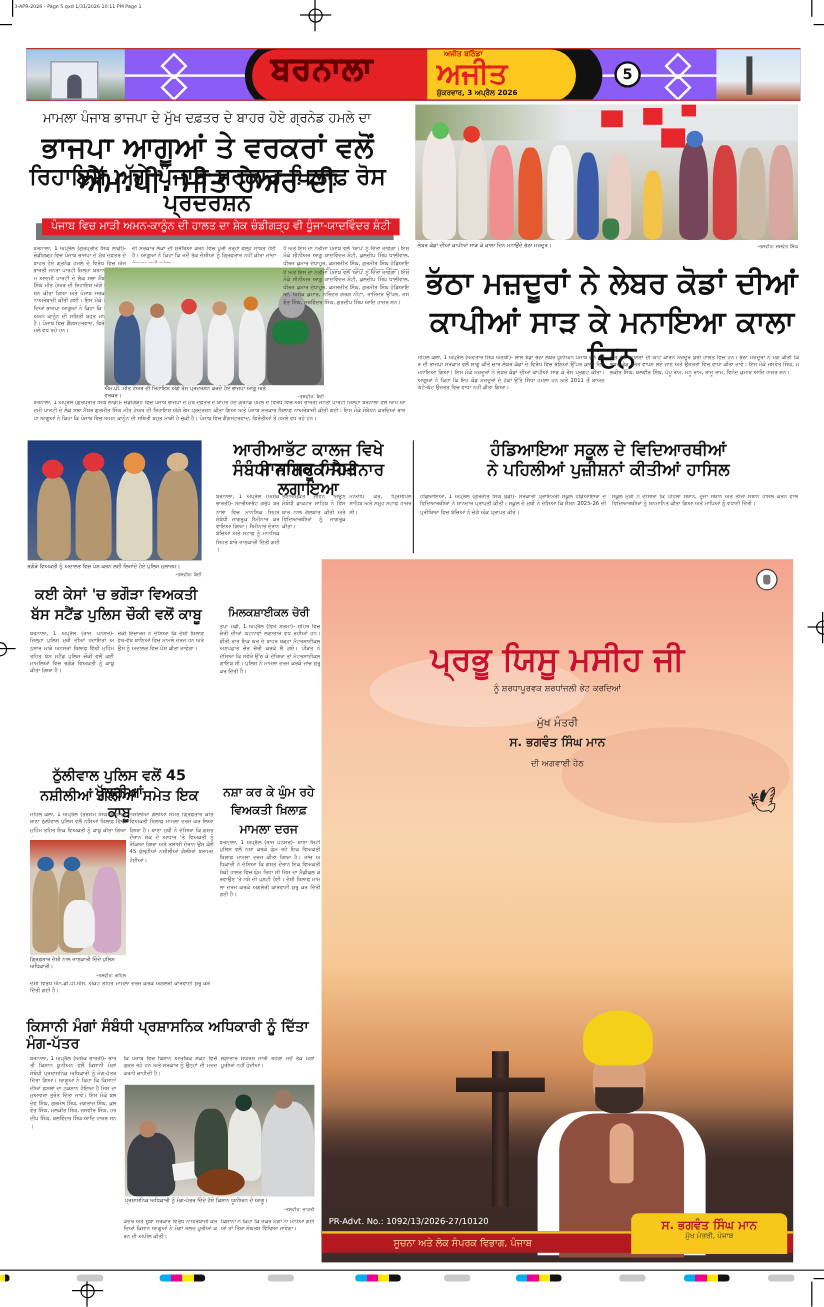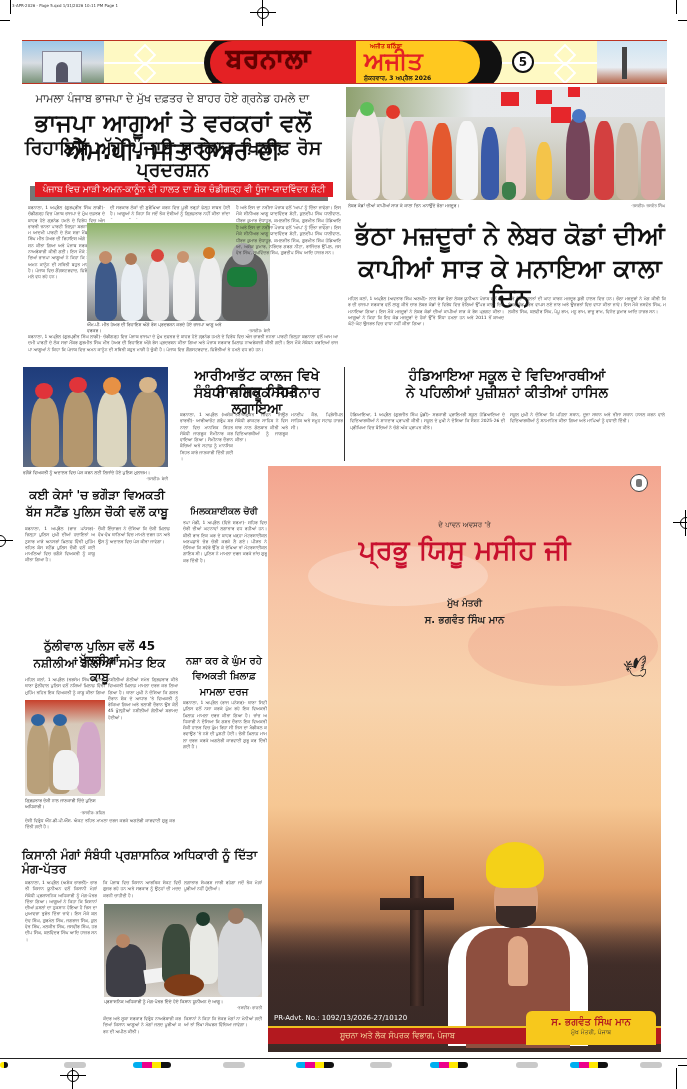--- a/index.html
+++ b/index.html
@@ -5,21 +5,21 @@
 *{box-sizing:border-box;margin:0;padding:0}
 body{width:687px;height:1089px;background:#fff;position:relative;overflow:hidden;font-family:"DejaVu Sans",sans-serif;color:#111}
 .abs{position:absolute}
 .slug{left:12px;top:3px;font-size:4px;color:#333;white-space:nowrap}
 .reg{width:26px;height:26px}
 .reg:before{content:"";position:absolute;left:0;top:12px;width:26px;height:1px;background:#000}
 .reg:after{content:"";position:absolute;left:12px;top:0;width:1px;height:26px;background:#000}
 .reg i{position:absolute;left:7px;top:7px;width:12px;height:12px;border:1px solid #000;border-radius:50%}
 .crop{background:#000}
 
-.mast{left:22px;top:40px;width:645px;height:44px;background:#fef9c3;border-top:1px solid #b32;border-bottom:1px solid #b32;overflow:hidden}
+.mast{left:22px;top:40px;width:645px;height:44px;background:#8b5cf6;border-top:1px solid #b32;border-bottom:1px solid #b32;overflow:hidden}
 .mast .photo-l{left:0;top:0;width:82px;height:44px;background:linear-gradient(180deg,#9cc7e8 0%,#d8dde3 50%,#6f8a6d 100%)}
 .mast .gate{left:20px;top:10px;width:40px;height:32px;background:#e6ecf2;border:1px solid #889}
 .mast .gate:after{content:"";position:absolute;left:13px;top:10px;width:12px;height:20px;background:#556;border-radius:6px 6px 0 0}
 .mast .photo-r{right:0;top:0;width:70px;height:44px;background:linear-gradient(180deg,#cfe4f2 0%,#e8eef3 60%,#b05a3a 100%)}
 .mast .chimney{right:40px;top:6px;width:5px;height:32px;background:#444}
 .diamond{width:16px;height:16px;border:2px solid #fff;transform:rotate(45deg)}
 .oval{left:182px;top:-6px;width:298px;height:56px;border-radius:30px;background:#111;overflow:hidden}
 .oval .red{left:6px;top:6px;width:146px;height:44px;background:#e42124;border-radius:24px 0 0 24px}
 .oval .yel{left:152px;top:6px;width:124px;height:44px;background:#ffc81f;border-radius:0 24px 24px 0}
 .city{left:22px;top:8px;font-size:26px;font-weight:bold;color:#fff;-webkit-text-stroke:1px #600;letter-spacing:1px}
@@ -52,21 +52,21 @@
 .emblem:after{content:"";position:absolute;left:5px;top:4px;width:6px;height:8px;background:#777;border-radius:2px}
 .bird{left:356px;top:190px;font-size:20px;color:#222;transform:rotate(-15deg)}
 .cm-turban{left:218px;top:376px;width:58px;height:46px;background:#f4d118;border-radius:50% 50% 30% 30%}
 .cm-face{left:226px;top:410px;width:44px;height:50px;background:#d9a07d;border-radius:40% 40% 45% 45%}
 .cm-beard{left:228px;top:440px;width:40px;height:22px;background:#3b2c28;border-radius:0 0 45% 45%}
 .cm-body{left:180px;top:460px;width:140px;height:120px;background:#fff;border-radius:40px 40px 0 0}
 .cm-vest{left:198px;top:462px;width:104px;height:120px;background:#8e4f3f;border-radius:30px 30px 0 0}
 .cm-hands{left:240px;top:470px;width:20px;height:50px;background:#e0a887;border-radius:10px 10px 4px 4px}
 .adv-no{left:6px;top:548px;font-size:7px;color:#fff}
 .ad-foot{left:0;top:560px;width:393px;height:18px;background:#b3191f;border-top:2px solid #f0c020}
-.ad-foot span{position:absolute;left:72px;top:3px;font-size:8px;color:#fde5a8}
+.ad-foot span{position:absolute;left:60px;top:3px;font-size:8px;color:#fde5a8}
 .cm-tag{left:258px;top:545px;width:130px;height:34px;background:#f7c81c;border-radius:6px 6px 0 0;text-align:center}
 .cm-tag .n{font-size:10px;font-weight:bold;color:#b3191f;margin-top:5px}
 .cm-tag .r{font-size:6px;color:#333}
 .colorbar{height:6px;border-radius:3px}
 </style>
 </head>
 <body>
 
 <div class="abs slug">3-APR-2026 - Page 5.qxd  1/31/2026  10:11 PM  Page 1</div>
 <div class="abs reg" style="left:250px;top:0">
@@ -239,24 +239,25 @@
 </div>
 <div class="abs cap" style="left:104px;top:999px;width:130px">ਪ੍ਰਸ਼ਾਸਨਿਕ ਅਧਿਕਾਰੀ ਨੂੰ ਮੰਗ-ਪੱਤਰ ਦਿੰਦੇ ਹੋਏ ਕਿਸਾਨ ਯੂਨੀਅਨ ਦੇ ਆਗੂ।</div>
 <div class="abs credit" style="left:220px;top:1005px;width:42px">-ਤਸਵੀਰ: ਭਾਰਤੀ</div>
 <div class="abs col" style="left:103px;top:1016px;width:78px;height:36px">ਕੇਂਦਰ ਅਤੇ ਸੂਬਾ ਸਰਕਾਰ ਵਿਰੁੱਧ ਨਾਅਰੇਬਾਜ਼ੀ ਕਰਦਿਆਂ ਕਿਸਾਨ ਆਗੂਆਂ ਨੇ ਮੰਗਾਂ ਜਲਦ ਪੂਰੀਆਂ ਕਰਨ ਦੀ ਅਪੀਲ ਕੀਤੀ।</div>
 <div class="abs col" style="left:184px;top:1016px;width:78px;height:36px">ਕਿਸਾਨਾਂ ਨੇ ਕਿਹਾ ਕਿ ਜੇਕਰ ਮੰਗਾਂ ਨਾ ਮੰਨੀਆਂ ਗਈਆਂ ਤਾਂ ਤਿੱਖਾ ਸੰਘਰਸ਼ ਵਿੱਢਿਆ ਜਾਵੇਗਾ।</div>
 
 <div class="abs ad">
   <div class="abs cloud" style="left:40px;top:80px;width:180px;height:60px"></div>
   <div class="abs cloud" style="left:200px;top:140px;width:190px;height:80px;background:rgba(230,120,110,.18)"></div>
   <div class="abs emblem"></div>
-  <div class="abs ad-t2">ਦੇ ਪਾਵਨ ਅਵਸਰ 'ਤੇ</div>
   <div class="abs ad-t3">ਪ੍ਰਭੂ ਯਿਸੂ ਮਸੀਹ ਜੀ</div>
-  <div class="abs ad-l" style="top:132px;font-size:9px;font-weight:bold">ਮੁੱਖ ਮੰਤਰੀ</div>
+  <div class="abs ad-l" style="top:104px;font-size:7px">ਨੂੰ ਸ਼ਰਧਾਪੂਰਵਕ ਸ਼ਰਧਾਂਜਲੀ ਭੇਟ ਕਰਦਿਆਂ</div>
+  <div class="abs ad-l" style="top:132px;font-size:9px;font-weight:normal">ਮੁੱਖ ਮੰਤਰੀ</div>
   <div class="abs ad-l" style="top:148px;font-size:10px;font-weight:bold">ਸ. ਭਗਵੰਤ ਸਿੰਘ ਮਾਨ</div>
+  <div class="abs ad-l" style="top:166px;font-size:7px">ਦੀ ਅਗਵਾਈ ਹੇਠ</div>
   <div class="abs bird">🕊</div>
   <div class="abs" style="left:0;top:455px;width:393px;height:110px;background:linear-gradient(180deg,rgba(80,55,48,.0),rgba(60,42,38,.9) 40%,#3a2a27)"></div>
   <div class="abs cross-v"></div>
   <div class="abs cross-h"></div>
   <div class="abs cm-body"></div>
   <div class="abs cm-vest"></div>
   <div class="abs cm-face"></div>
   <div class="abs cm-beard"></div>
   <div class="abs cm-turban"></div>
   <div class="abs cm-hands"></div>

